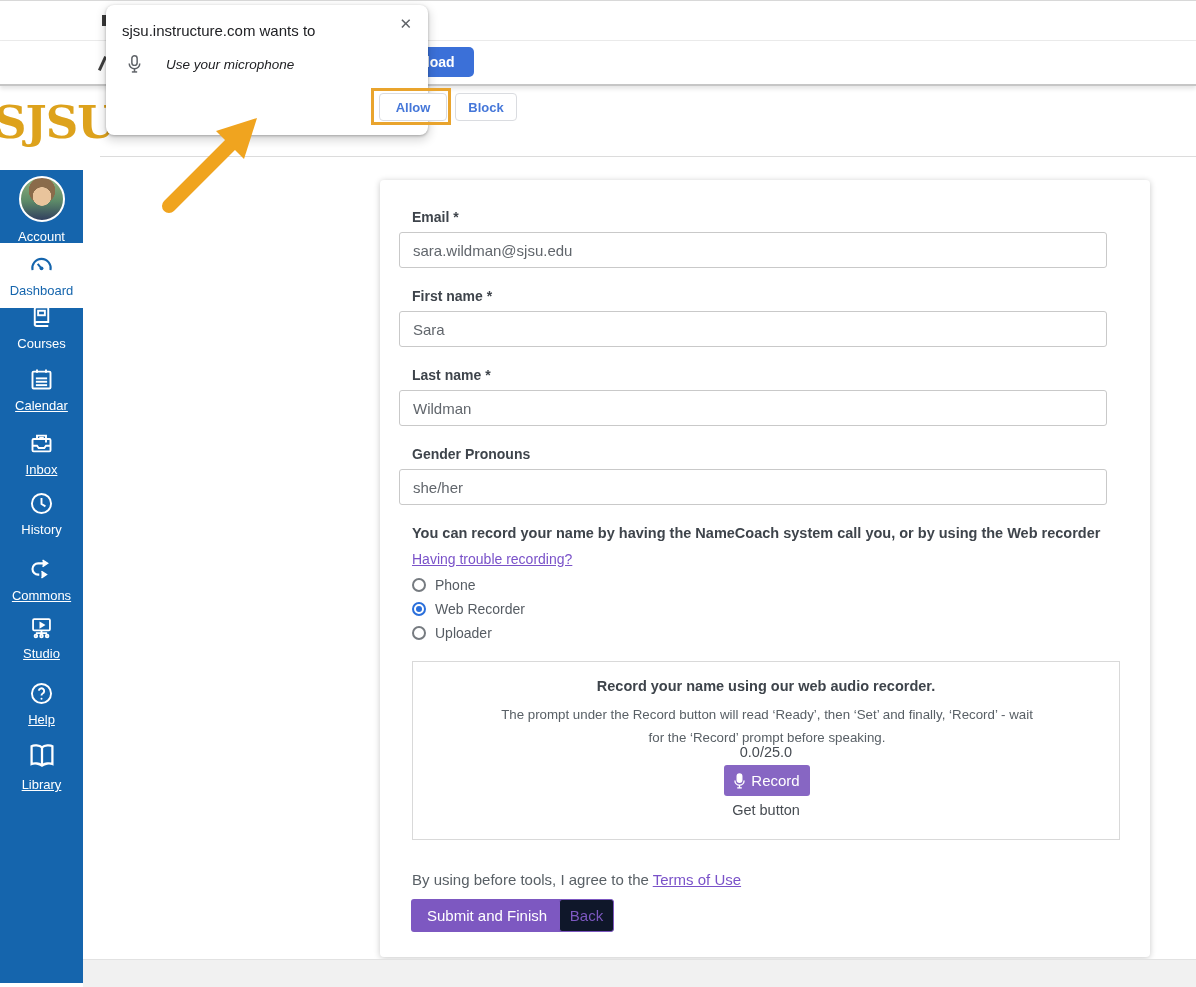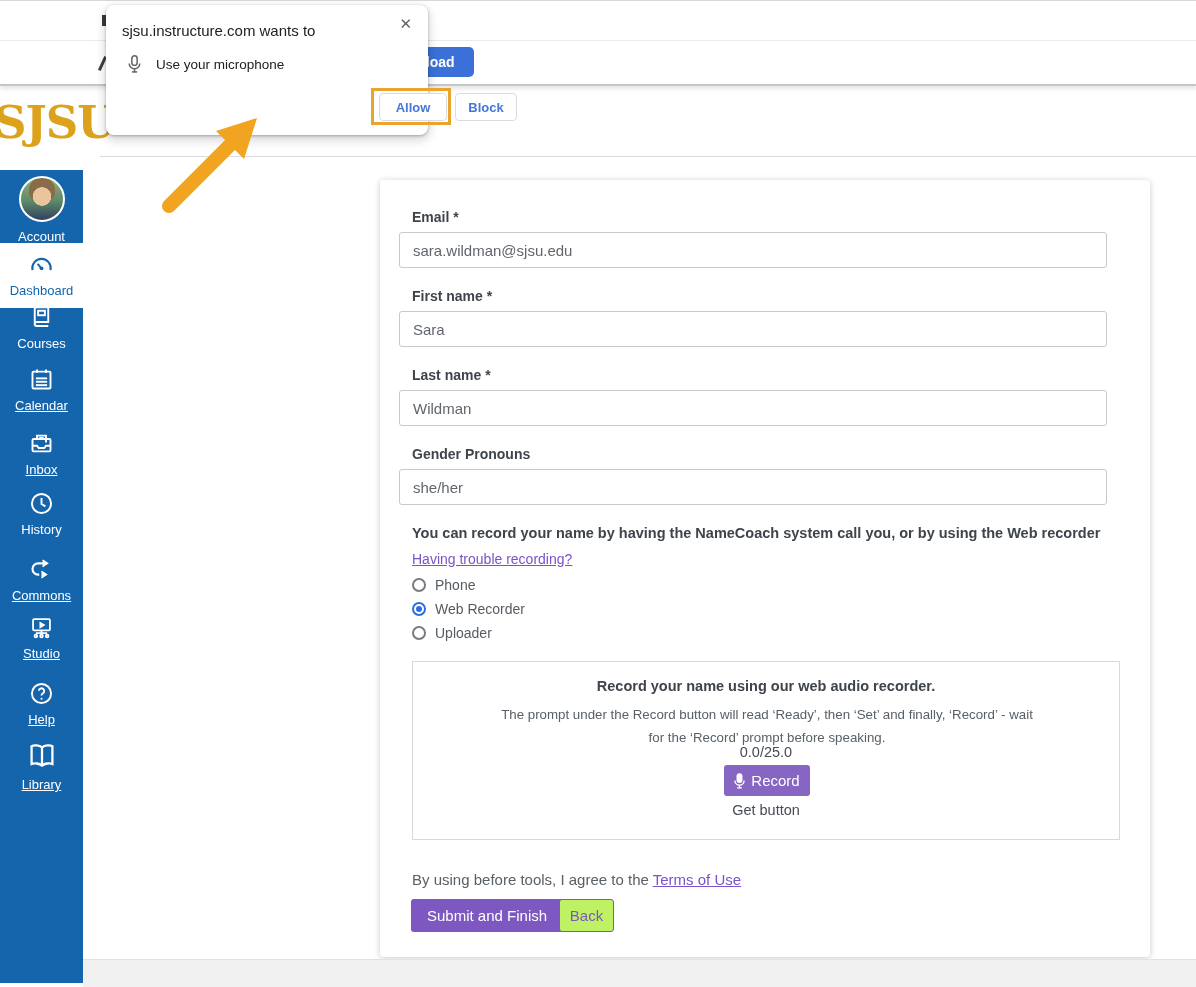--- a/index.html
+++ b/index.html
@@ -81,33 +81,33 @@
     font-family:"Liberation Sans",sans-serif; display:flex; align-items:center;
     justify-content:center; gap:6px; }
   .rec-status { position:absolute; left:0; top:140px; width:100%; text-align:center;
     font-size:14.5px; color:#474c52; }
   .terms-line { position:absolute; left:32px; top:691px; font-size:15px; color:#596066; }
   .terms-link { color:#7a52c9; text-decoration:underline; }
   .submit-btn { position:absolute; left:31px; top:719px; height:33px; padding:0 16px;
     background:#7d58c1; color:#fff; border:none; border-radius:3px; font-size:15px;
     font-family:"Liberation Sans",sans-serif; }
   .back-btn { position:absolute; left:179px; top:719px; height:33px; width:55px;
-    background:#bef264; color:#7d58c1; border:1px solid #7d58c1; border-radius:3px;
+    background:#0f172a; color:#7d58c1; border:1px solid #7d58c1; border-radius:3px;
     font-size:15px; font-family:"Liberation Sans",sans-serif; }
   .bottom-strip { position:absolute; left:83px; top:959px; width:1113px; height:28px;
     background:#f1f1f1; border-top:1px solid #e2e2e2; }
   
   .popup { position:absolute; left:106px; top:5px; width:322px; height:130px; background:#fff;
     border-radius:8px; z-index:50;
     box-shadow:0 1px 3px rgba(0,0,0,0.28), 0 4px 10px 2px rgba(0,0,0,0.14); }
   .popup-title { position:absolute; left:16px; top:17px; font-size:15px; color:#202124; }
   .popup-close { position:absolute; right:12px; top:8px; font-size:15px; color:#5f6368;
     background:none; border:none; padding:2px 4px; font-family:"Liberation Sans",sans-serif; }
   .popup-row { position:absolute; left:22px; top:50px; display:flex; align-items:center; }
-  .popup-row .req-text { margin-left:15px; font-size:13.5px; color:#202124; }
+  .popup-row .req-text { margin-left:25px; font-size:13.5px; color:#202124;font-style:italic; }
   .chrome-btn { position:absolute; top:88px; height:28px; background:#fff; border:1px solid #dadce0;
     border-radius:4px; color:#4577d9; font-size:13px; font-weight:bold;
     font-family:"Liberation Sans",sans-serif; }
   .btn-allow { left:273px; width:68px; }
   .btn-block { left:349px; width:62px; }
   
   .highlight-box { position:absolute; left:371px; top:88px; width:80px; height:37px;
     border:3px solid #e9a42d; z-index:60; }
   .arrow-wrap { position:absolute; left:145px; top:98px; width:130px; height:120px; z-index:60; }
 </style>

